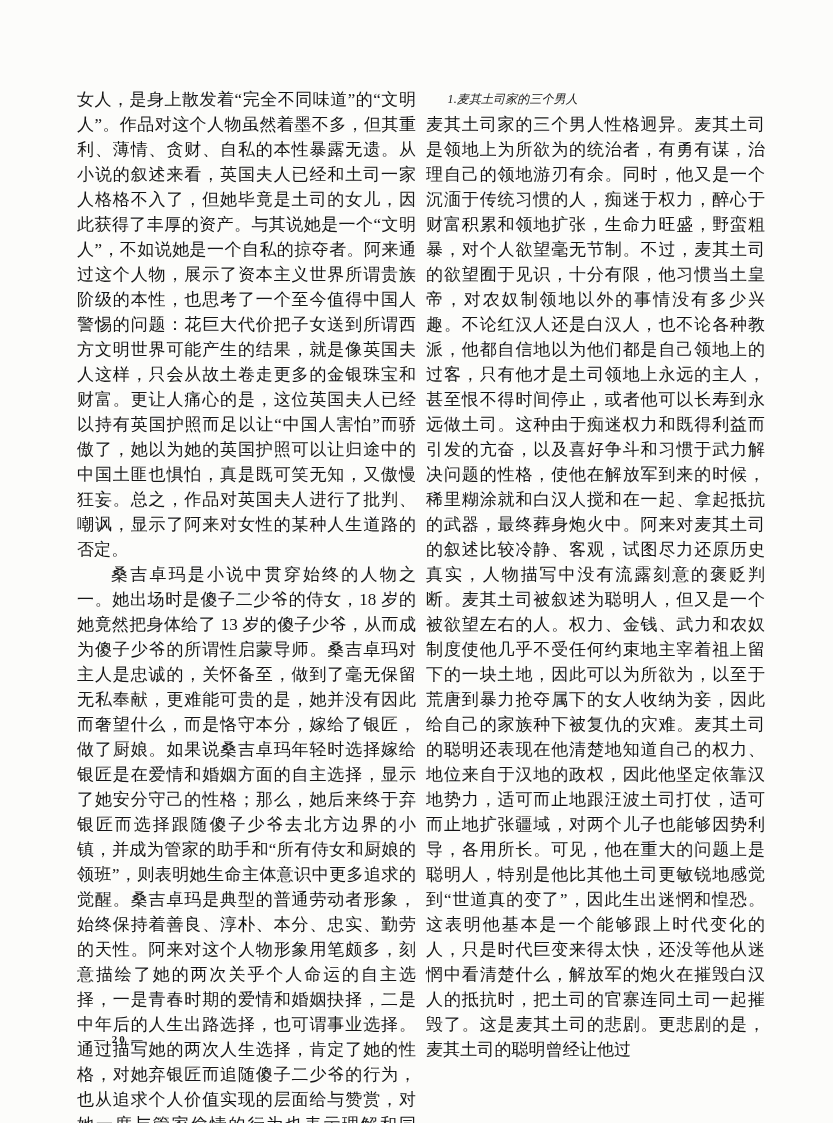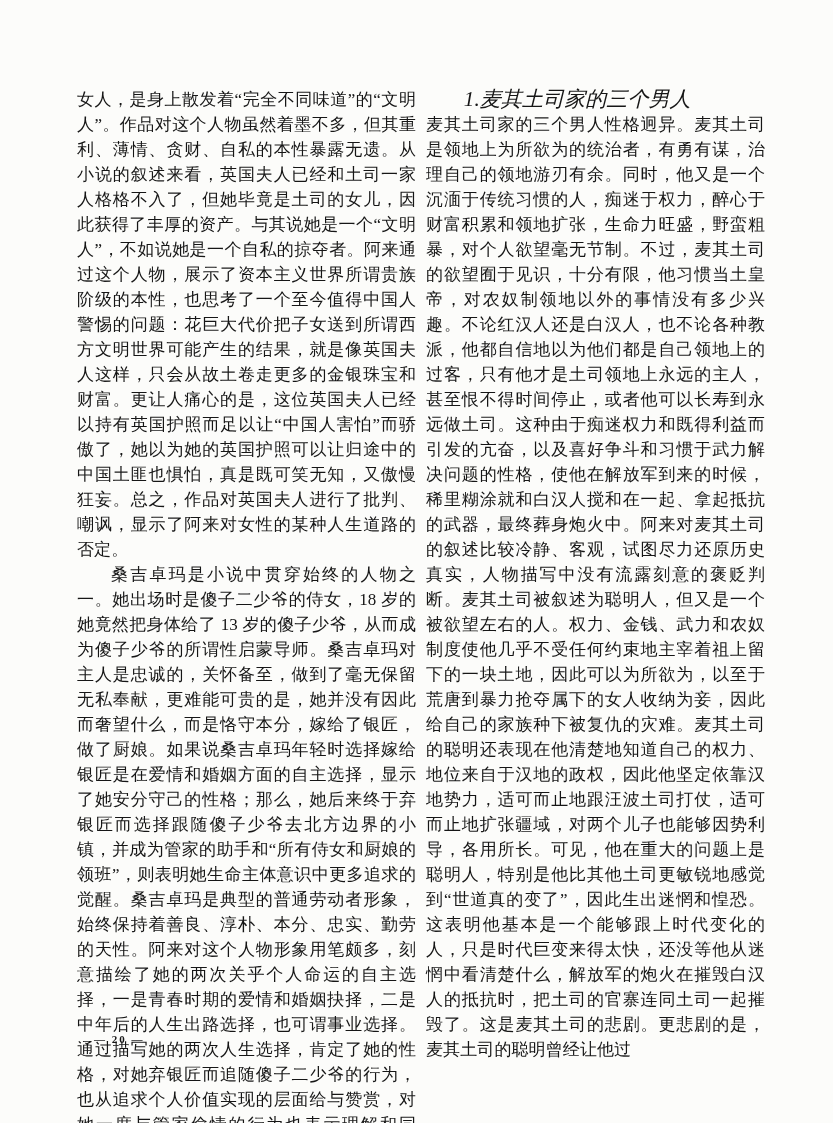--- a/index.html
+++ b/index.html
@@ -43,21 +43,21 @@
     font-family: "Liberation Sans", "DejaVu Sans", sans-serif;
     font-weight: bold;
     font-size: 14.6px;
     letter-spacing: -0.2px;
     text-indent: 1.5em;
     line-height: 25px;
     white-space: nowrap;
   }
   p.sub-heading {
     font-style: italic;
-    font-size: 21px;
+    font-size: 12px;
     text-indent: 1.8em;
     line-height: 25px;
   }
   .footer-page-number {
     position: absolute;
     left: 94px;
     top: 1033px;
     font-weight: bold;
     font-size: 11px;
     letter-spacing: 2px;

